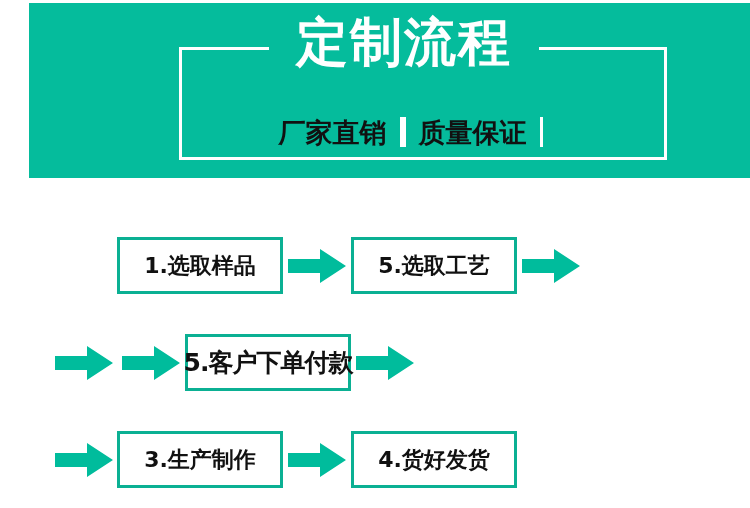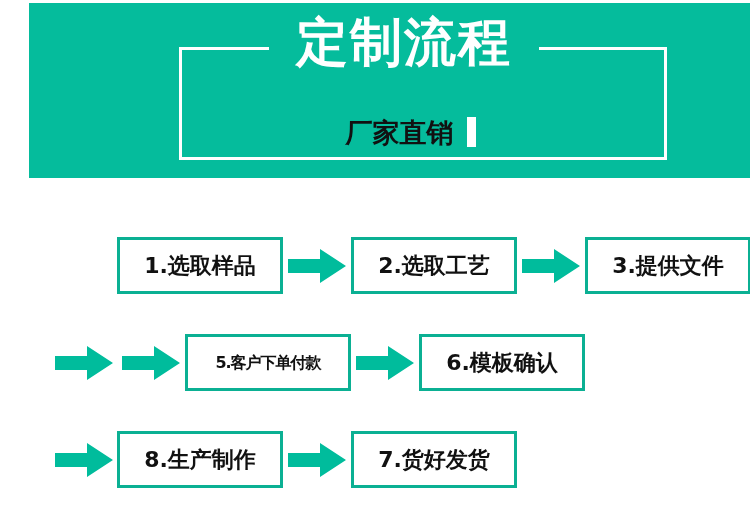--- a/index.html
+++ b/index.html
@@ -132,21 +132,21 @@
     flex: 0 0 auto;
   }
   .step-label {
     color: #111111;
     font-size: 22px;
     font-weight: bold;
     line-height: 1;
     white-space: nowrap;
     font-family: "DejaVu Sans", "Liberation Sans", sans-serif;
   }
-  .step-label.long { font-size: 16px; letter-spacing: -1px; }
+  .step-label.long { font-size: 25px; letter-spacing: -1px; }
 
   .arrow {
     width: 68px;
     height: 36px;
     flex: 0 0 auto;
     display: flex;
     align-items: center;
     justify-content: center;
   }
   .arrow.lead { width: 66px; }
@@ -162,45 +162,43 @@
     <div class="banner-frame"></div>
     <div class="frame-gap"></div>
 
     <div class="banner-title">定制流程</div>
 
 
     <div class="tagline-row">
       <span class="tagline">厂家直销</span>
       <span class="tag-divider"></span>
       <span class="tag-divider"></span>
+      <span class="tagline">质量保证</span>
       <span class="tag-divider"></span>
     </div>
   </div>
 
   <div class="flow">
 
     <div class="flow-row row1">
       <div class="step-box">
         <span class="step-label">1.选取样品</span>
       </div>
       <div class="arrow">
         <svg width="58" height="34" viewBox="0 0 58 34" aria-hidden="true">
           <path d="M0 10 H32 V0 L58 17 L32 34 V24 H0 Z" fill="#00bc9c"></path>
         </svg>
       </div>
       <div class="step-box">
-        <span class="step-label">2.选取工艺</span>
-      </div>
-      <div class="arrow">
-        <svg width="58" height="34" viewBox="0 0 58 34" aria-hidden="true">
-          <path d="M0 10 H32 V0 L58 17 L32 34 V24 H0 Z" fill="#00bc9c"></path>
-        </svg>
-      </div>
-      <div class="step-box">
-        <span class="step-label">3.提供文件</span>
+        <span class="step-label">5.选取工艺</span>
+      </div>
+      <div class="arrow">
+        <svg width="58" height="34" viewBox="0 0 58 34" aria-hidden="true">
+          <path d="M0 10 H32 V0 L58 17 L32 34 V24 H0 Z" fill="#00bc9c"></path>
+        </svg>
       </div>
     </div>
 
     <div class="flow-row row2">
       <div class="arrow lead">
         <svg width="58" height="34" viewBox="0 0 58 34" aria-hidden="true">
           <path d="M0 10 H32 V0 L58 17 L32 34 V24 H0 Z" fill="#00bc9c"></path>
         </svg>
       </div>
       <div class="arrow">
@@ -209,38 +207,35 @@
         </svg>
       </div>
       <div class="step-box">
         <span class="step-label long">5.客户下单付款</span>
       </div>
       <div class="arrow">
         <svg width="58" height="34" viewBox="0 0 58 34" aria-hidden="true">
           <path d="M0 10 H32 V0 L58 17 L32 34 V24 H0 Z" fill="#00bc9c"></path>
         </svg>
       </div>
-      <div class="step-box">
-        <span class="step-label">6.模板确认</span>
-      </div>
     </div>
 
     <div class="flow-row row3">
       <div class="arrow lead">
         <svg width="58" height="34" viewBox="0 0 58 34" aria-hidden="true">
           <path d="M0 10 H32 V0 L58 17 L32 34 V24 H0 Z" fill="#00bc9c"></path>
         </svg>
       </div>
       <div class="step-box">
-        <span class="step-label">8.生产制作</span>
-      </div>
-      <div class="arrow">
-        <svg width="58" height="34" viewBox="0 0 58 34" aria-hidden="true">
-          <path d="M0 10 H32 V0 L58 17 L32 34 V24 H0 Z" fill="#00bc9c"></path>
-        </svg>
-      </div>
-      <div class="step-box">
-        <span class="step-label">7.货好发货</span>
+        <span class="step-label">3.生产制作</span>
+      </div>
+      <div class="arrow">
+        <svg width="58" height="34" viewBox="0 0 58 34" aria-hidden="true">
+          <path d="M0 10 H32 V0 L58 17 L32 34 V24 H0 Z" fill="#00bc9c"></path>
+        </svg>
+      </div>
+      <div class="step-box">
+        <span class="step-label">4.货好发货</span>
       </div>
     </div>
 
   </div>
 </div>
 
 </body></html>

